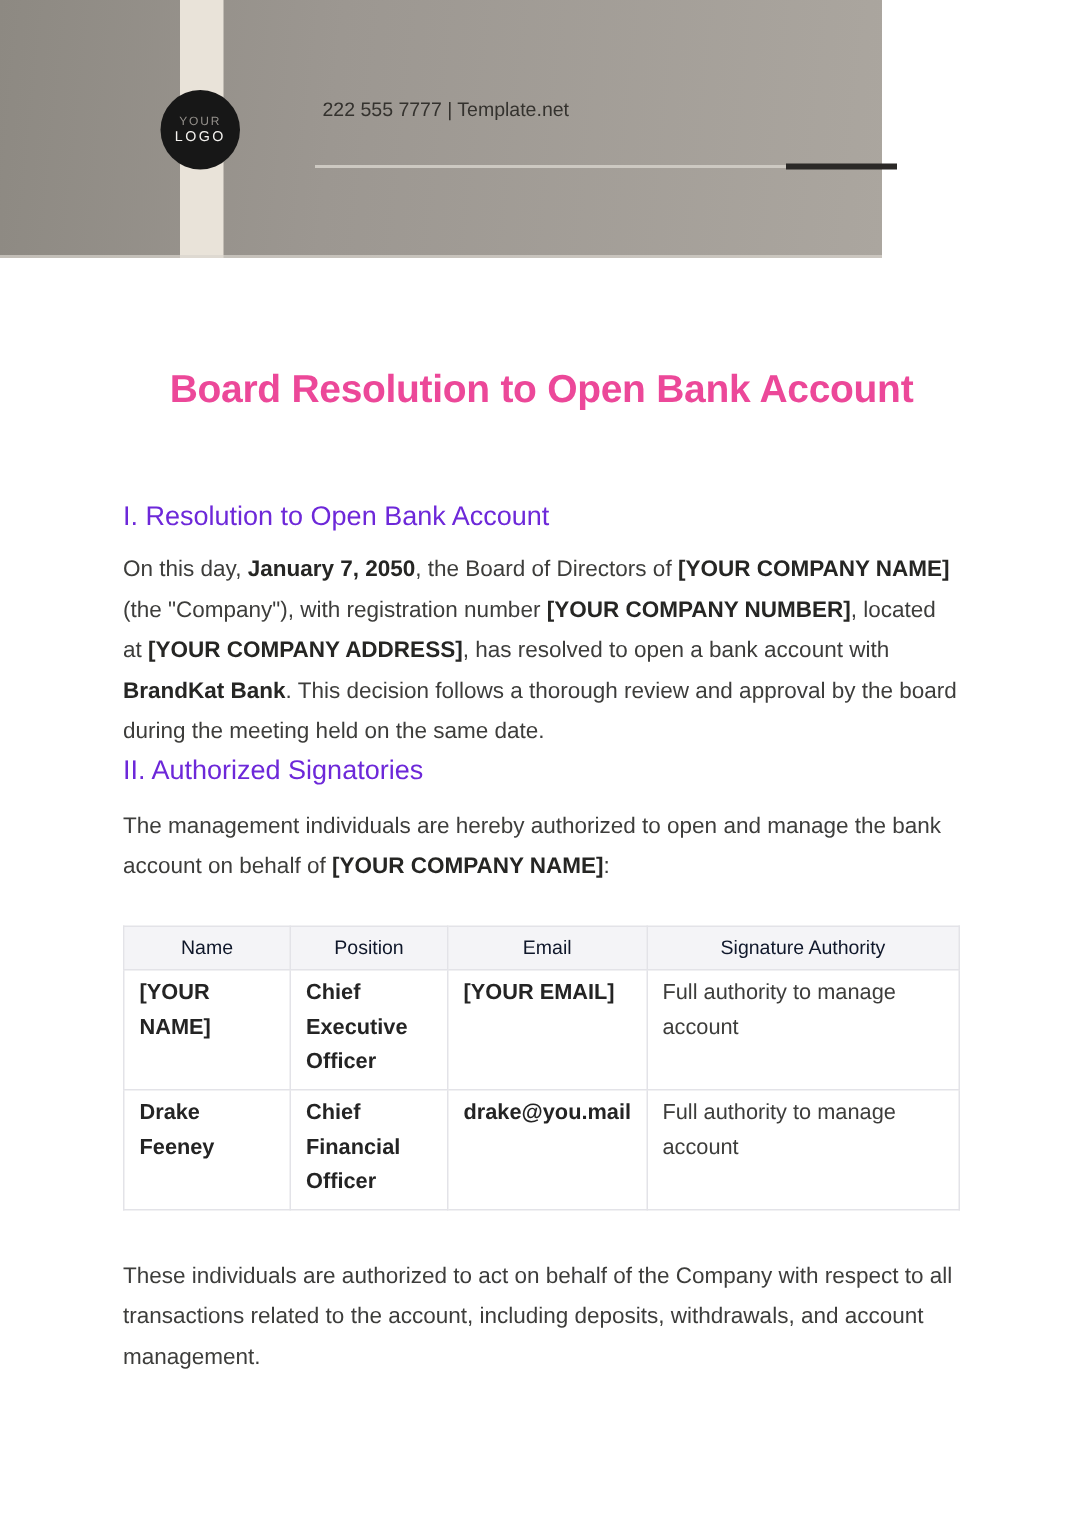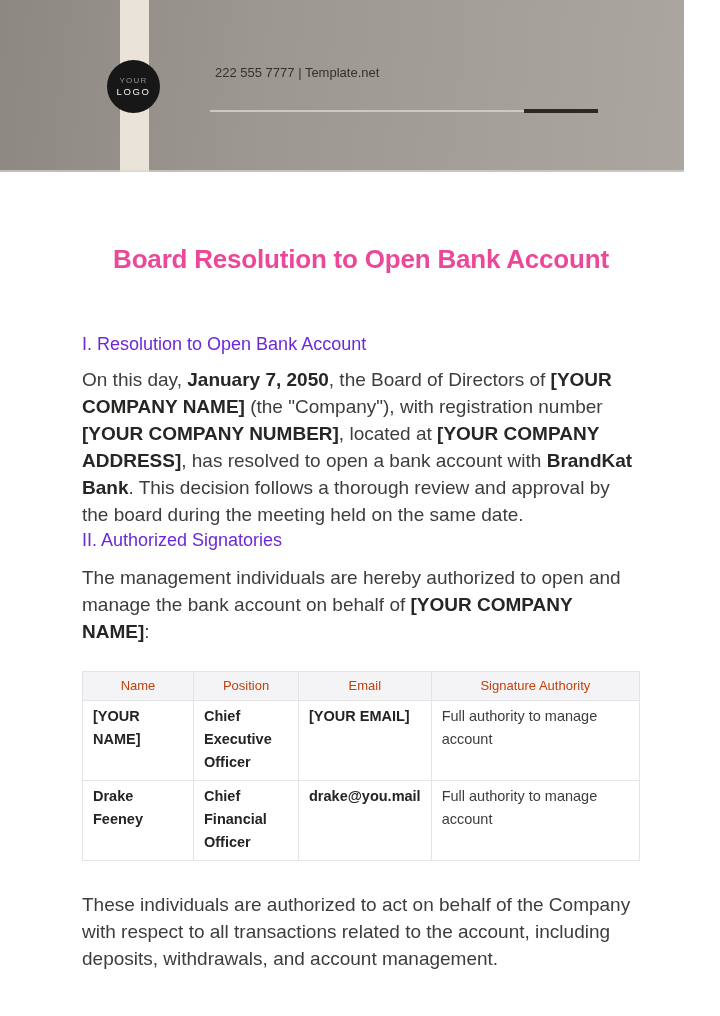--- a/index.html
+++ b/index.html
@@ -6,21 +6,21 @@
   html,body { width:720px; height:1016px; }
   body {
     background:#ffffff;
     font-family:"Liberation Sans", sans-serif;
     color:#3d3d3b;
     overflow:hidden;
   }
   
   .header {
     position:relative;
-    width:684px; height:172px;
+    width:588px; height:172px;
     background:linear-gradient(96deg,#8d8982 0%, #9c9791 38%, #aba69f 100%);
   }
   .header::after{ 
     content:""; position:absolute; left:0; bottom:0; width:100%; height:2px;
     background:#d8d4cd; opacity:.7;
   }
   .stripe {
     position:absolute; left:120px; top:0; width:29px; height:172px;
     background:#e9e3d9;
   }
@@ -50,33 +50,33 @@
     margin-top:70px;
     text-align:center;
     font-size:26px; line-height:34px; font-weight:bold;
     color:#ec4899; letter-spacing:-0.2px;
   }
   .h2 {
     font-size:18px; line-height:24px; font-weight:normal; color:#6d28d9;
   }
   .h2.first { margin-top:56px; }
   .h2.second { }
-  .para { font-size:19px; line-height:27px; color:#3d3d3b; }
+  .para { font-size:15px; line-height:27px; color:#3d3d3b; }
   .para .b { font-weight:bold; color:#262624; }
   .p1 { margin-top:10px; }
   .p2 { margin-top:12px; }
   .p3 { margin-top:30px; }
   
   table.sig {
     margin-top:26px; width:100%;
     border-collapse:collapse;
     border:1px solid #e3e3e8;
   }
   table.sig th {
-    background:#f4f4f7; color:#c2410c;
+    background:#f4f4f7; color:#0f172a;
     font-size:13px; font-weight:500; line-height:16px;
     padding:6px 8px; text-align:center;
     border:1px solid #e3e3e8;
   }
   table.sig td {
     font-size:14.5px; line-height:23px;
     padding:4px 10px 6px; vertical-align:top;
     border:1px solid #e3e3e8; color:#3d3d3b;
     background:#ffffff;
   }

